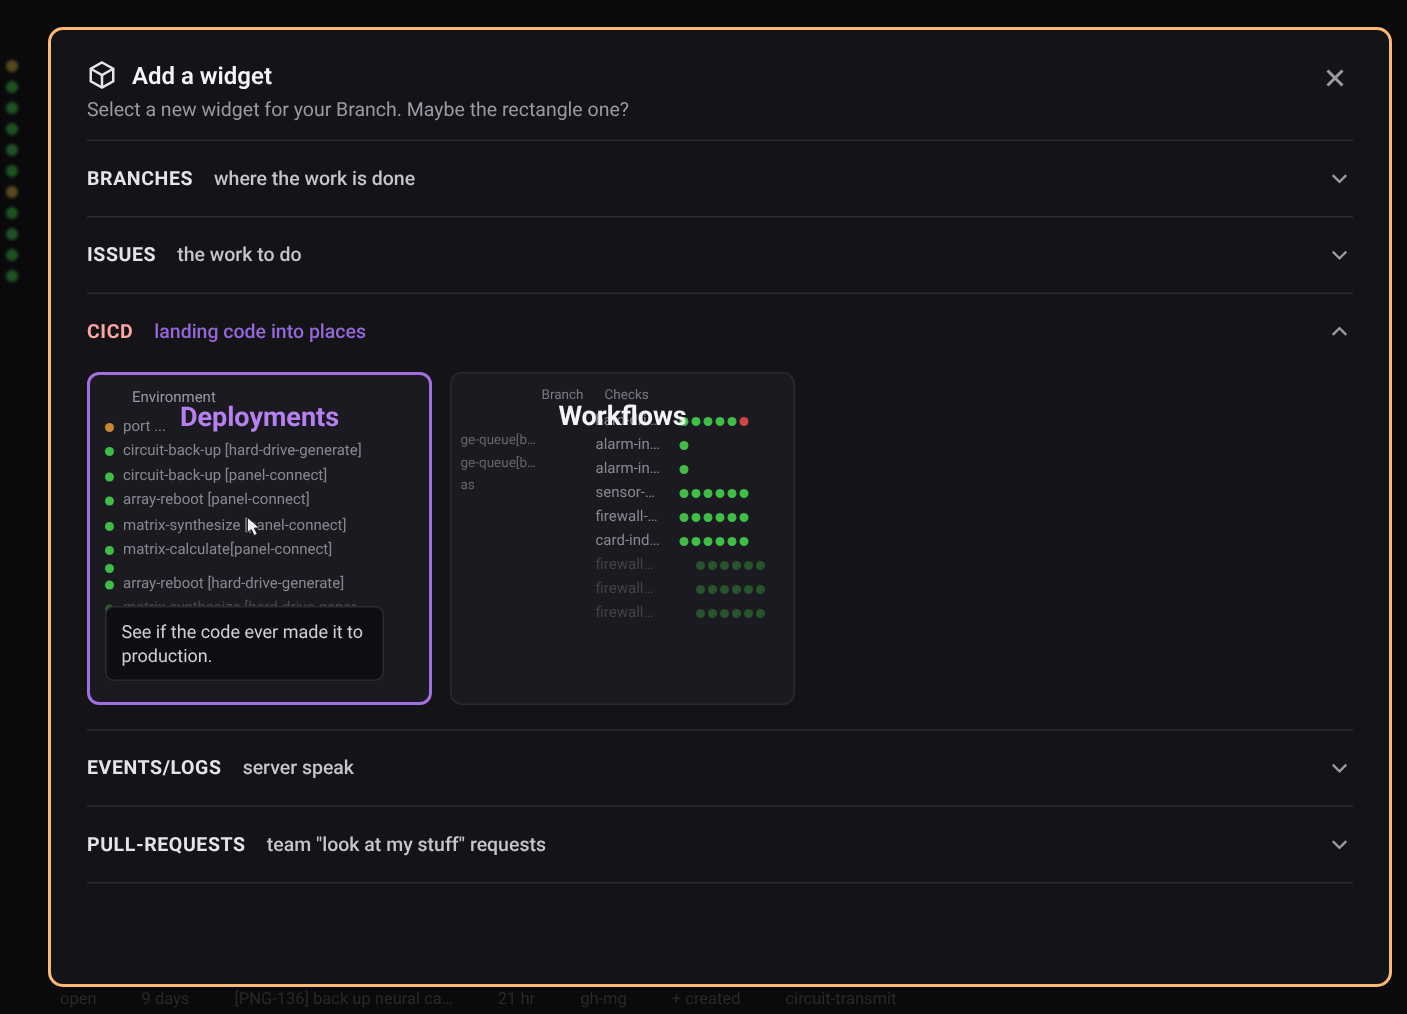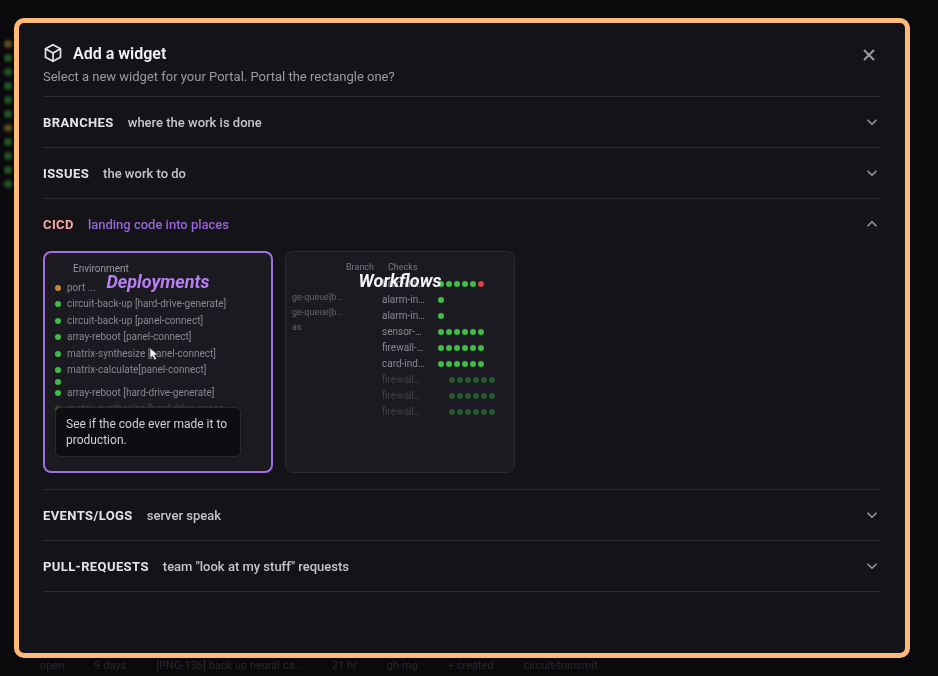--- a/index.html
+++ b/index.html
@@ -16,24 +16,24 @@
     position: absolute; inset: 0;
     background: #0a0a0c;
     filter: blur(1px);
     opacity: 0.4;
   }
   .backdrop .dots { position:absolute; left:4px; top:40px; display:flex; flex-direction:column; gap:6px;}
   .backdrop .dots span{ width:8px;height:8px;border-radius:50%;background:#3fbd46;display:block;}
   .backdrop .dots span.y{background:#c7a634;}
   .modal {
     position: absolute;
-    left: 14px; top: 18px;
+    left: 32px; top: 18px;
     width: 896px; height: 640px;
     background: #141418;
-    border: 5px solid #fdba74;
+    border: 2px solid #fdba74;
     border-radius: 10px;
     padding: 20px 24px;
     overflow-y: auto;
   }
   .modal-header { display:flex; align-items:flex-start; }
   .title-row { display:flex; align-items:center; gap:10px; }
   .cube-icon { width:20px; height:20px; flex-shrink:0; }
   .modal-title { font-size:16px; font-weight:600; color:#f4f4f6; }
   .close-btn {
     margin-left:auto; width:24px; height:24px;
@@ -69,21 +69,21 @@
     cursor:pointer;
   }
   .widget-card.selected {
     border:2px solid #a070e0;
   }
   .card-title-wrap {
     position:absolute; top:18px; left:0; right:0;
     text-align:center; z-index:3;
   }
   .card-title {
-    font-size:18px; font-weight:700;font-style:italic;
+    font-size:18px; font-weight:700;
   }
   .card-title.purple { color:#b780f0; }
   .card-title.white { color:#f4f4f6; }
   .card-preview {
     position:absolute; inset:0;
     padding:8px 10px;
     font-size:10px; line-height:1.65;
     color:#888890;
     overflow:hidden;
   }
@@ -148,21 +148,21 @@
   <div class="modal-header">
     <div>
       <div class="title-row">
         <svg class="cube-icon" viewBox="0 0 24 24" fill="none" stroke="#e5e5e7" stroke-width="2">
           <path d="M12 2 L21 7 L21 17 L12 22 L3 17 L3 7 Z"></path>
           <path d="M3 7 L12 12 L21 7"></path>
           <path d="M12 12 L12 22"></path>
         </svg>
         <div class="modal-title">Add a widget</div>
       </div>
-      <div class="modal-subtitle">Select a new widget for your Portal. Portal the rectangle one?</div>
+      <div class="modal-subtitle">Select a new widget for your Branch. Maybe the rectangle one?</div>
     </div>
     <div class="close-btn">
       <svg width="14" height="14" viewBox="0 0 14 14" stroke="currentColor" stroke-width="2">
           <path d="M2 2 L12 12 M12 2 L2 12"></path>
         </svg>
     </div>
   </div>
 
   <div class="section">
     <div class="section-header">

